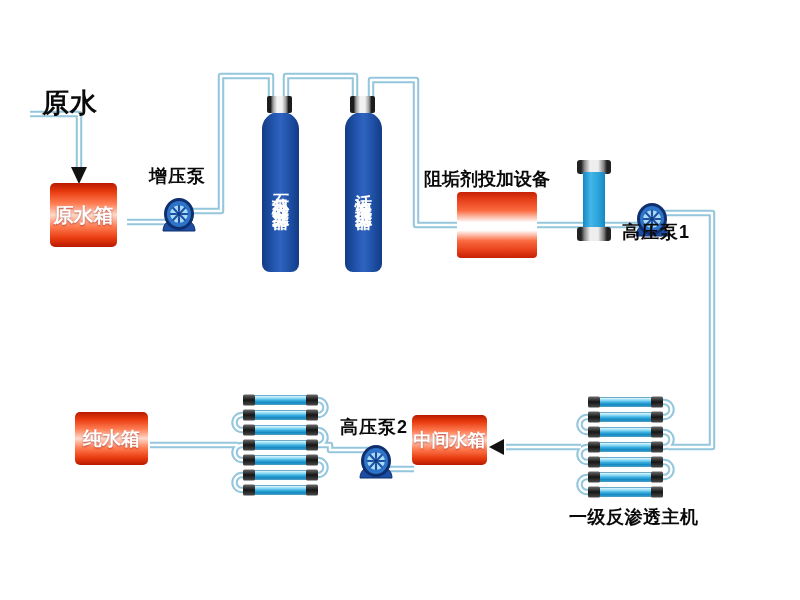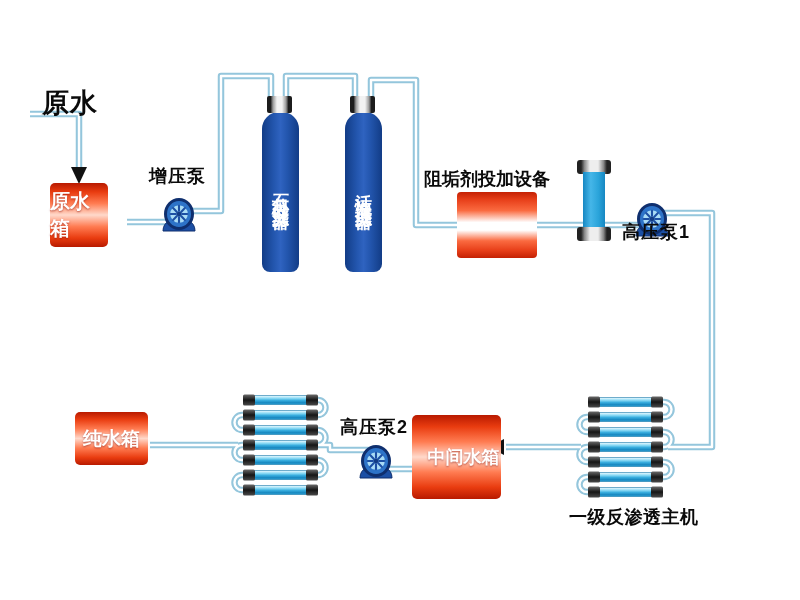--- a/index.html
+++ b/index.html
@@ -128,41 +128,41 @@
       <use href="#tube" x="243" y="460"></use>
         <use href="#tube" x="243" y="475"></use>
       <use href="#tube" x="243" y="490"></use>
     </g>
 
     <use href="#pump" x="179" y="214"></use>
     <use href="#pump" x="652" y="219"></use>
     <use href="#pump" x="376" y="461"></use>
   </svg>
 
-  <div class="tank" style="left:50px;top:183px;width:58px;height:64px;font-size:20px;">
+  <div class="tank" style="left:50px;top:183px;width:67px;height:64px;font-size:20px;">
     <span>原水箱</span>
   </div>
 
   <div class="bottle" style="left:262px;top:112px;width:37px;height:160px;">
     <span class="vtext">石英砂过滤器</span>
   </div>
   <div class="cap" style="left:267px;top:96px;width:25px;height:17px;"></div>
 
   <div class="bottle" style="left:345px;top:112px;width:37px;height:160px;">
     <span class="vtext">活性炭过滤器</span>
   </div>
   <div class="cap" style="left:350px;top:96px;width:25px;height:17px;"></div>
 
   <div class="doser" style="left:457px;top:192px;width:80px;height:66px;"></div>
 
   <div class="cyl-cap" style="left:577px;top:160px;width:34px;height:14px;"></div>
   <div class="cyl-body" style="left:583px;top:172px;width:22px;height:58px;"></div>
   <div class="cyl-cap" style="left:577px;top:227px;width:34px;height:14px;"></div>
 
-  <div class="tank" style="left:412px;top:415px;width:75px;height:84px;font-size:18px;padding-left:14px;">
+  <div class="tank" style="left:412px;top:415px;width:75px;height:50px;font-size:18px;">
     <span>中间水箱</span>
   </div>
 
   <div class="tank" style="left:75px;top:412px;width:73px;height:53px;font-size:19px;">
     <span>纯水箱</span>
   </div>
 
   <div class="lbl" style="left:42px;top:85px;font-size:27px;">原水</div>
   <div class="lbl" style="left:149px;top:164px;">增压泵</div>
   <div class="lbl" style="left:424px;top:167px;letter-spacing:0;">阻垢剂投加设备</div>

